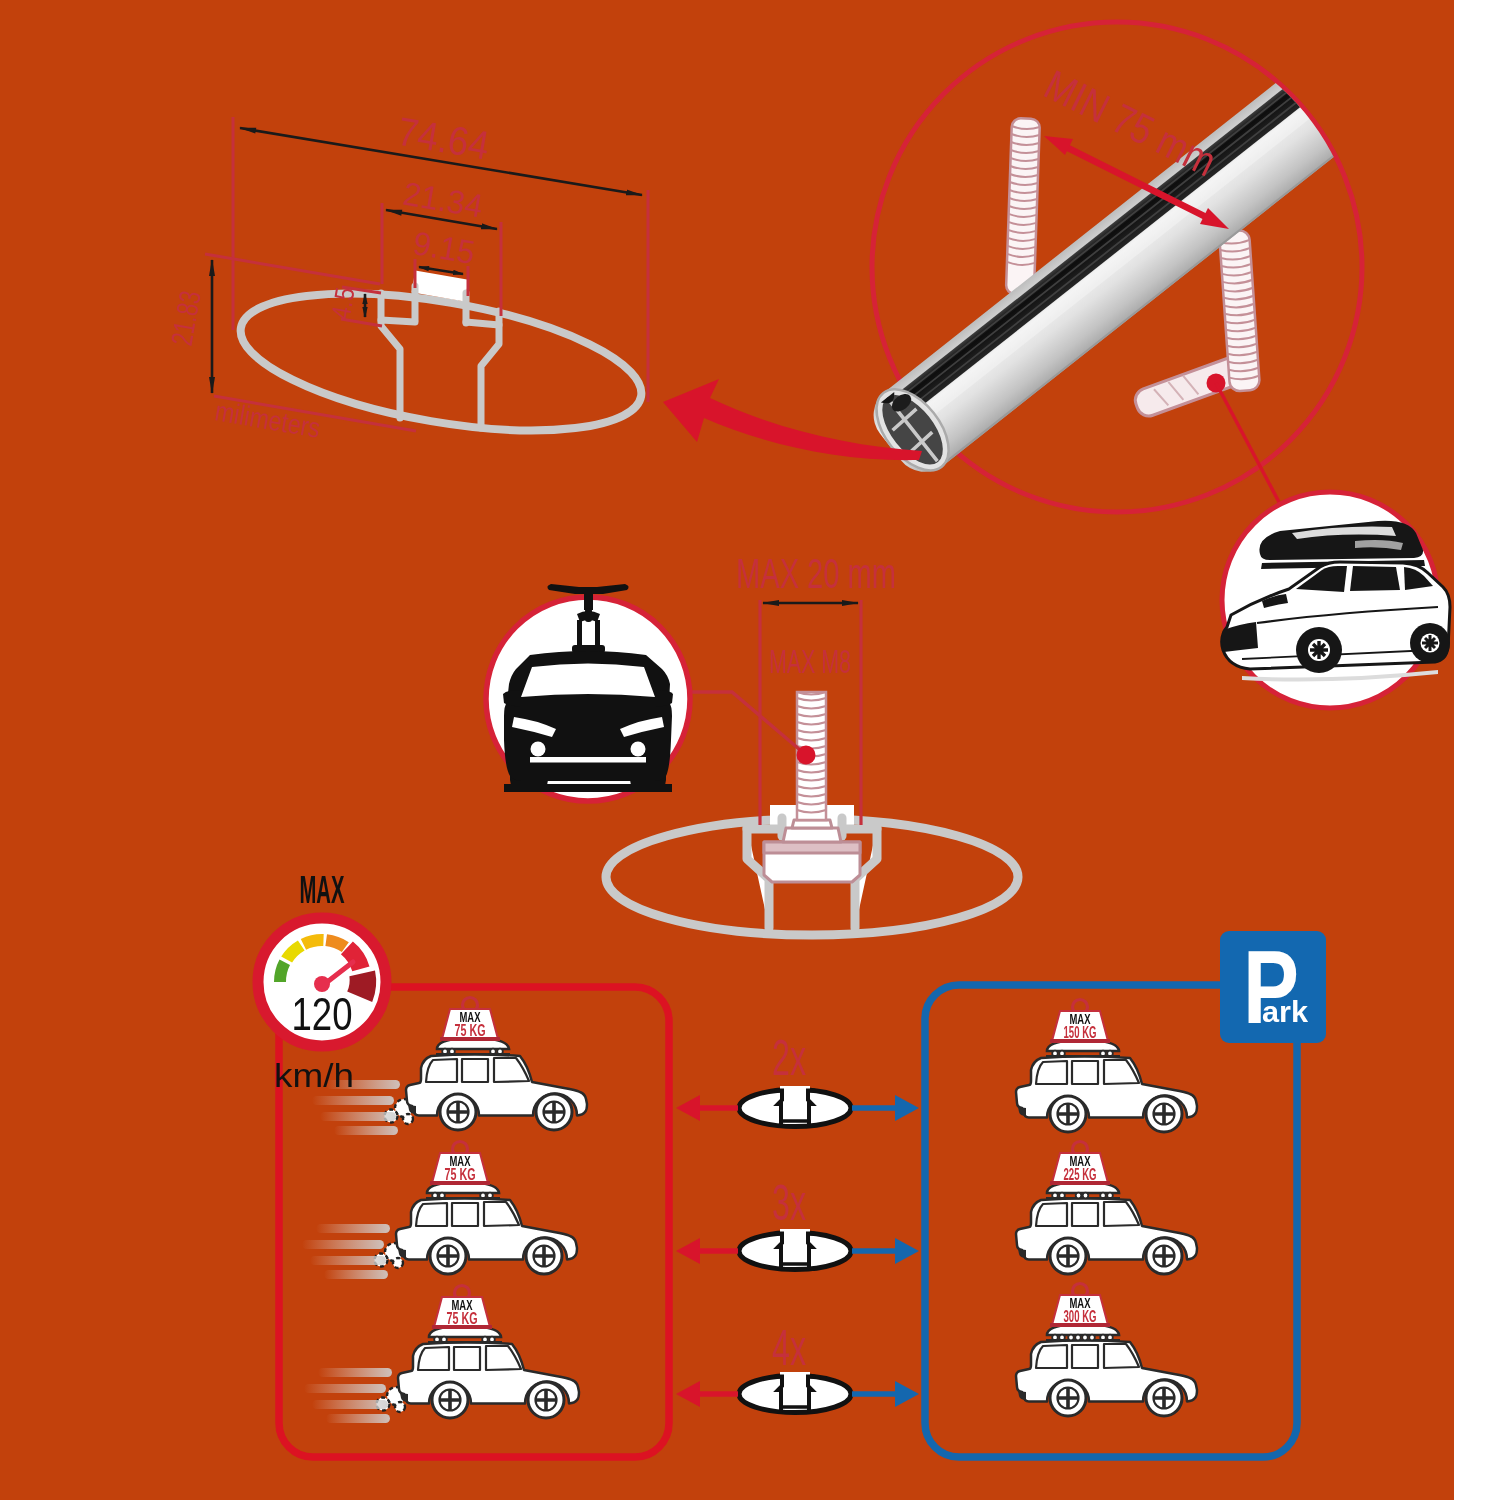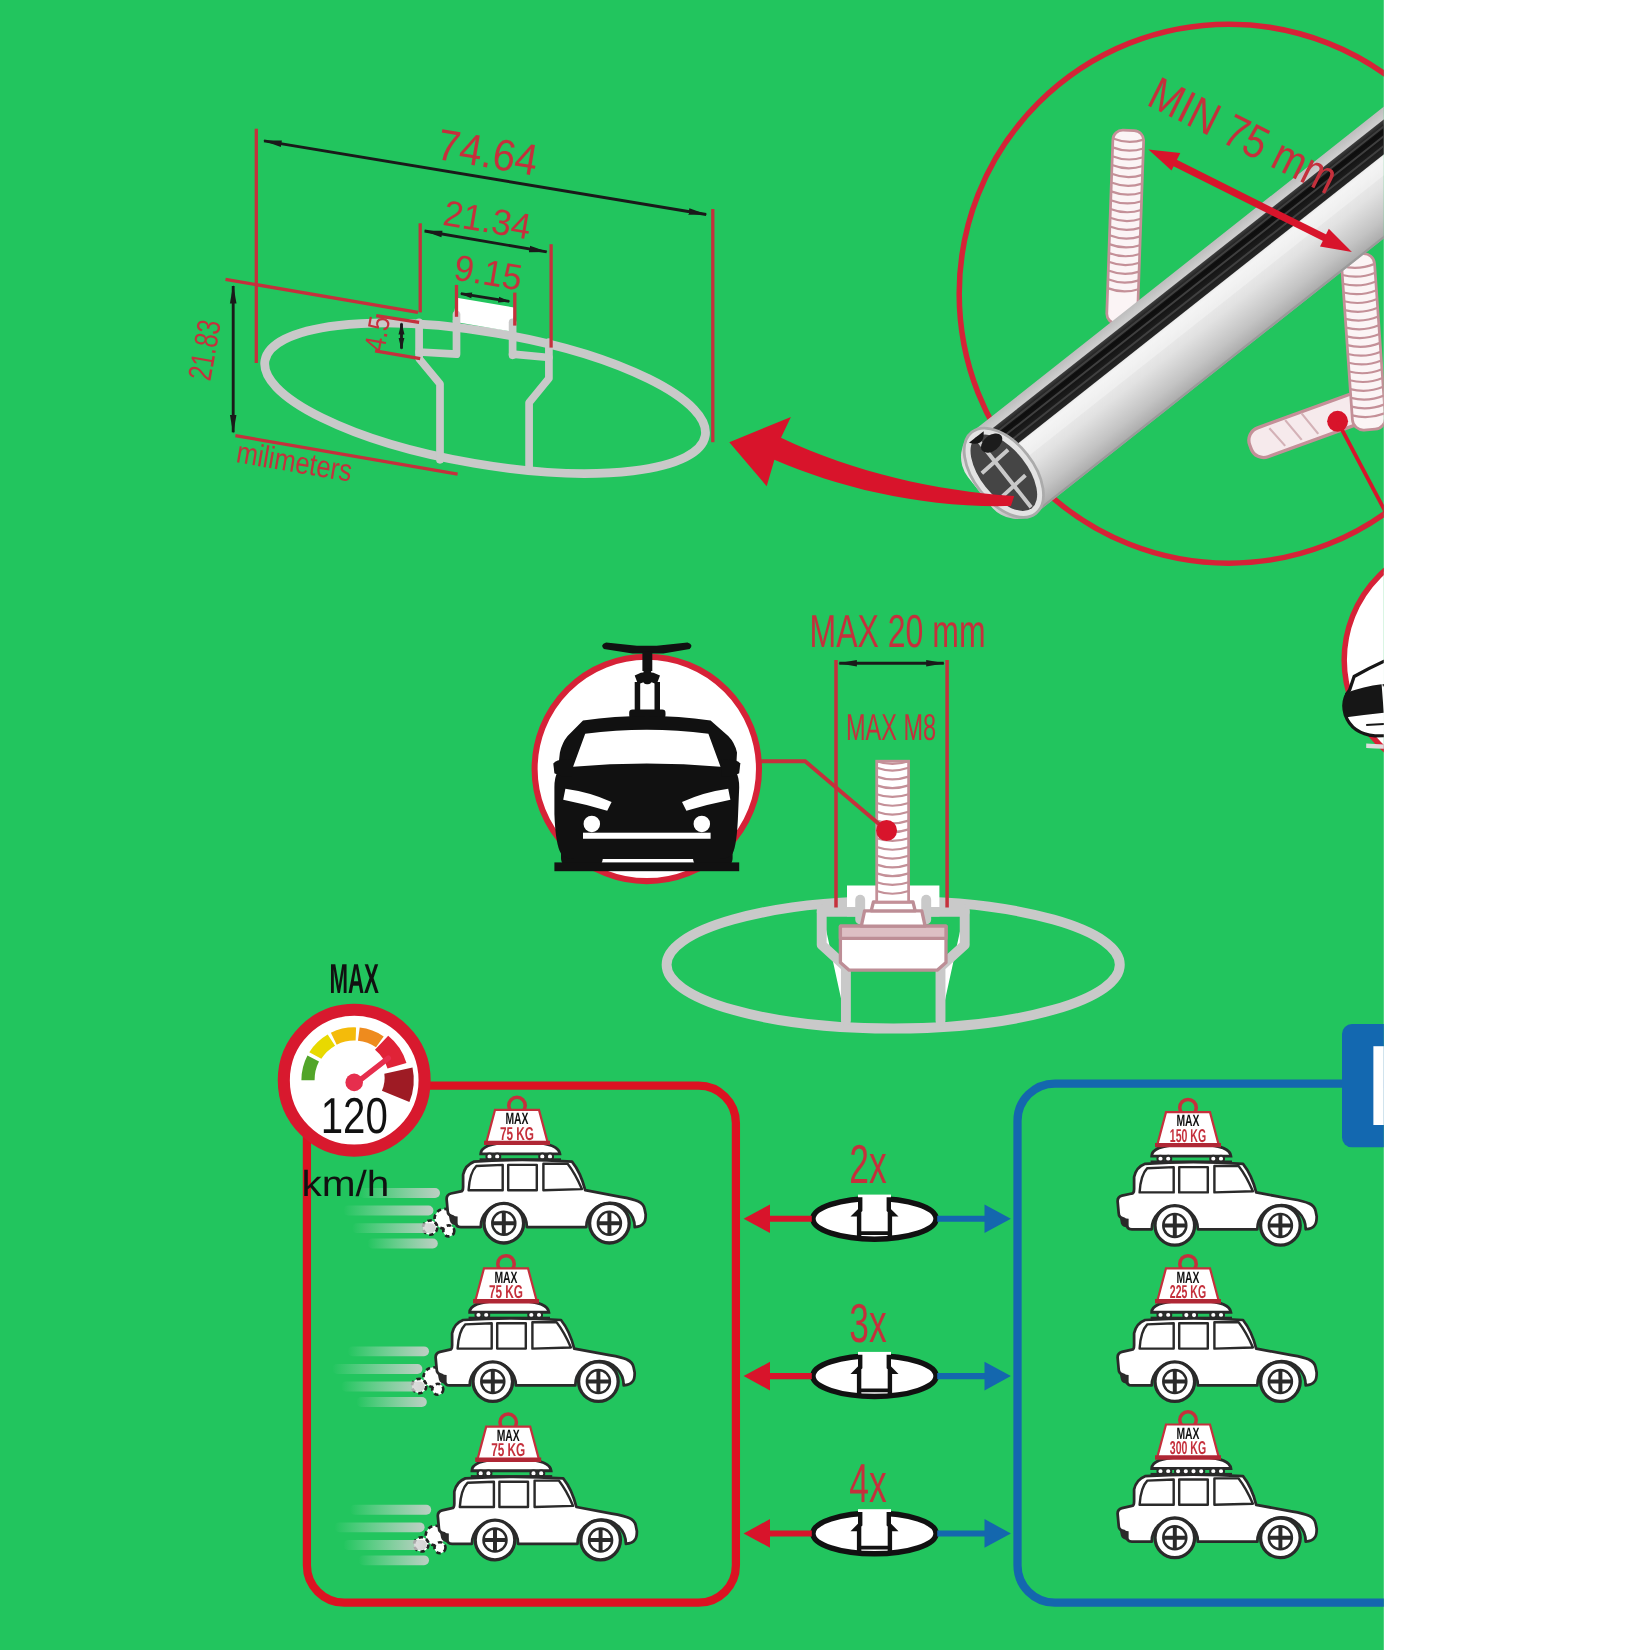--- a/index.html
+++ b/index.html
@@ -1,16 +1,16 @@
 <!DOCTYPE html>
 <html><head>
 <meta charset="utf-8">
 <style>
 html,body{margin:0;padding:0;background:#fff;}
-#page{width:1258px;height:1500px;position:relative;background:#22c55e;overflow:hidden;}
+#page{width:1454px;height:1500px;position:relative;background:#c2410c;overflow:hidden;}
 text{font-family:"Liberation Sans",sans-serif;}
 </style>
 </head>
 <body>
 <div id="page">
 <svg width="1500" height="1500" viewBox="0 0 1500 1500" xmlns="http://www.w3.org/2000/svg">
 <defs>
 <marker id="mb" markerWidth="18" markerHeight="8" refX="16" refY="4" orient="auto" markerUnits="userSpaceOnUse">
   <path d="M0,1 L17,4 L0,7 Z" fill="#1a1a1a"></path>
 </marker>

